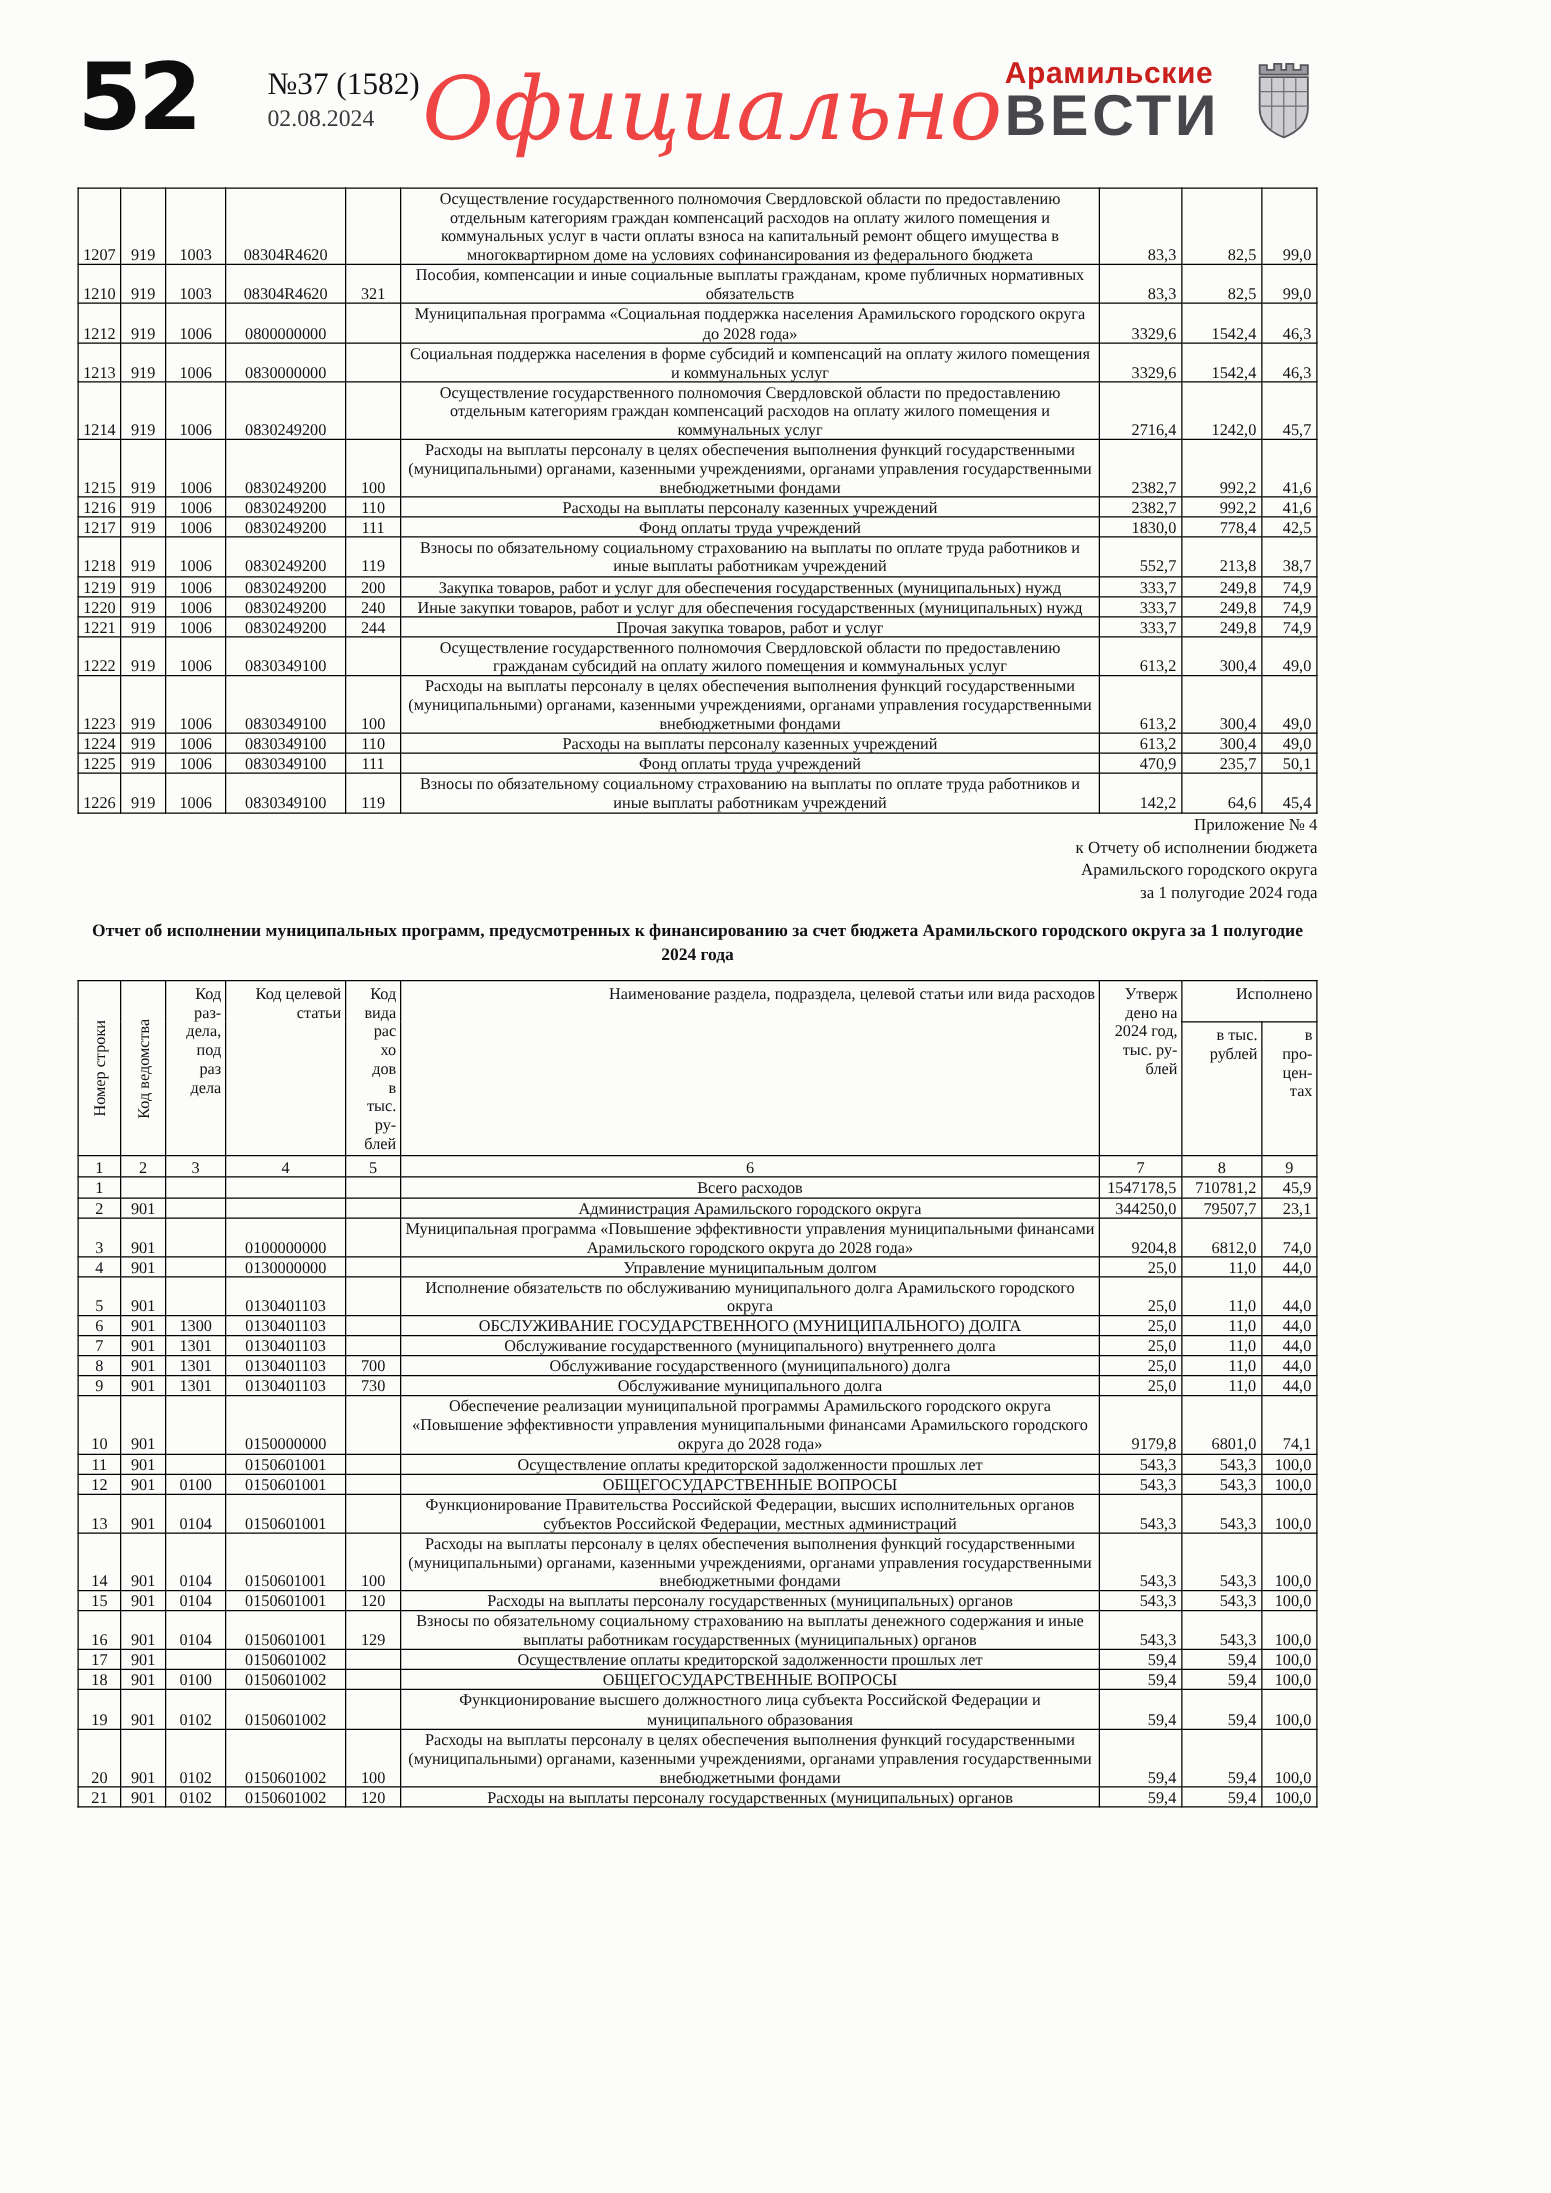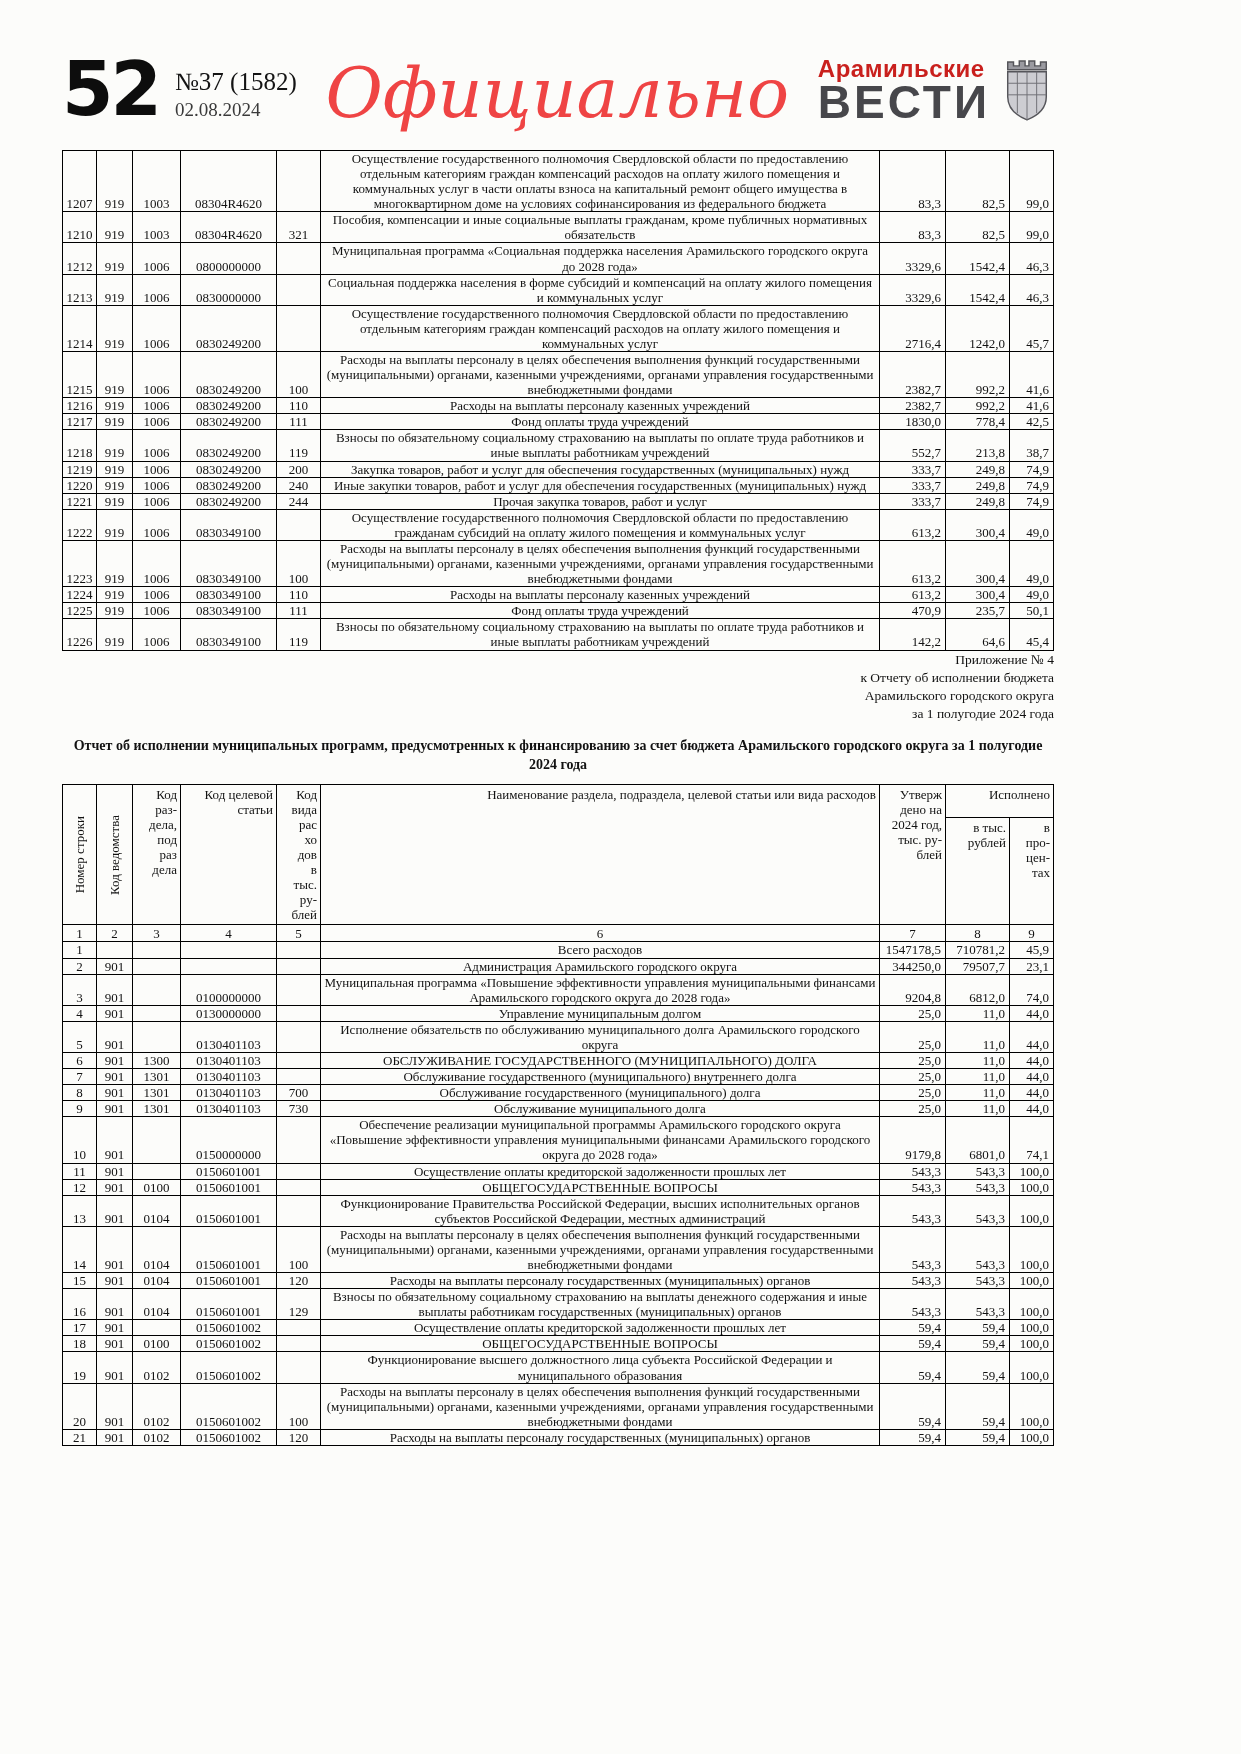--- a/index.html
+++ b/index.html
@@ -7,34 +7,34 @@
   body {
     width: 1241px; height: 1754px;
     background: #fcfcfa;
     font-family: "Liberation Serif", serif;
     color: #121212;
     overflow: hidden;
   }
   .content { width: 992px; margin-left: 62px; }
 
   
-  header { display: flex; align-items: center; padding-top: 44px; height: 134px; }
+  header { display: flex; align-items: flex-start; padding-top: 44px; height: 134px; }
   .page-num {
     font-family: "DejaVu Sans", sans-serif; font-weight: bold;
     font-size: 74px; line-height: 0.92; letter-spacing: -3px; color: #0d0d0d;
   }
-  .issue-block { margin-left: 16px; padding-top: 10px; }
+  .issue-block { margin-left: 55px; padding-top: 10px; }
   .issue-no { font-size: 25px; color: #141414; }
   .issue-date { font-size: 19px; color: #3a3a3a; margin-top: 3px; }
   .script-title {
     flex: 1; text-align: center; font-style: italic;
     font-family: "DejaVu Serif", serif; font-size: 70px; line-height: 1;
     padding-top: 8px; color: #ef4444;
   }
-  .brand { display: flex; align-items: flex-start; gap: 10px; padding-top: 2px; }
+  .brand { display: flex; align-items: flex-start; gap: 24px; padding-top: 2px; }
   .brand-text { text-align: left; }
   .brand-top {
     color: #c9201d; font-family: "Liberation Sans", sans-serif;
     font-weight: bold; font-size: 24px; letter-spacing: 0.5px; line-height: 1.05;
   }
   .brand-bottom {
     color: #47474b; font-family: "Liberation Sans", sans-serif;
     font-weight: bold; font-size: 46px; line-height: 0.95; letter-spacing: 3px;
   }
 

